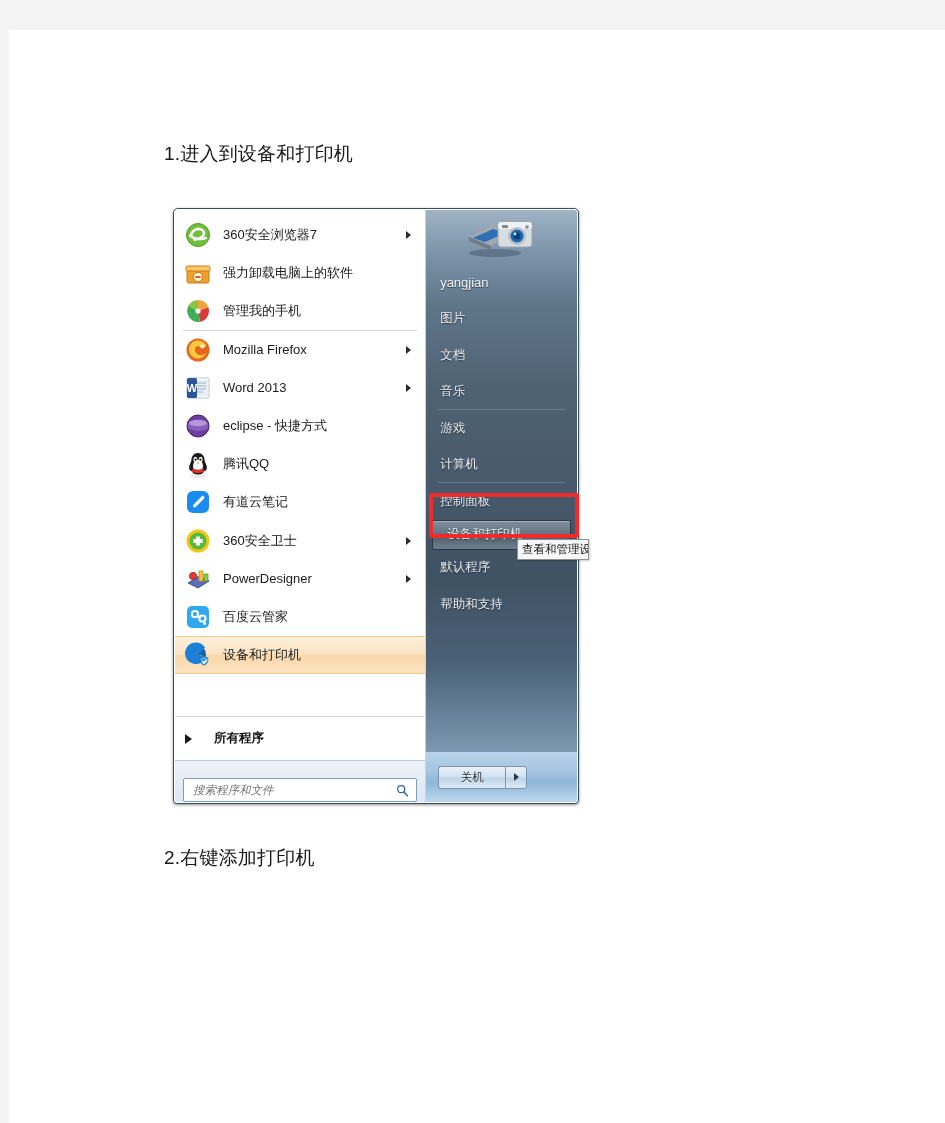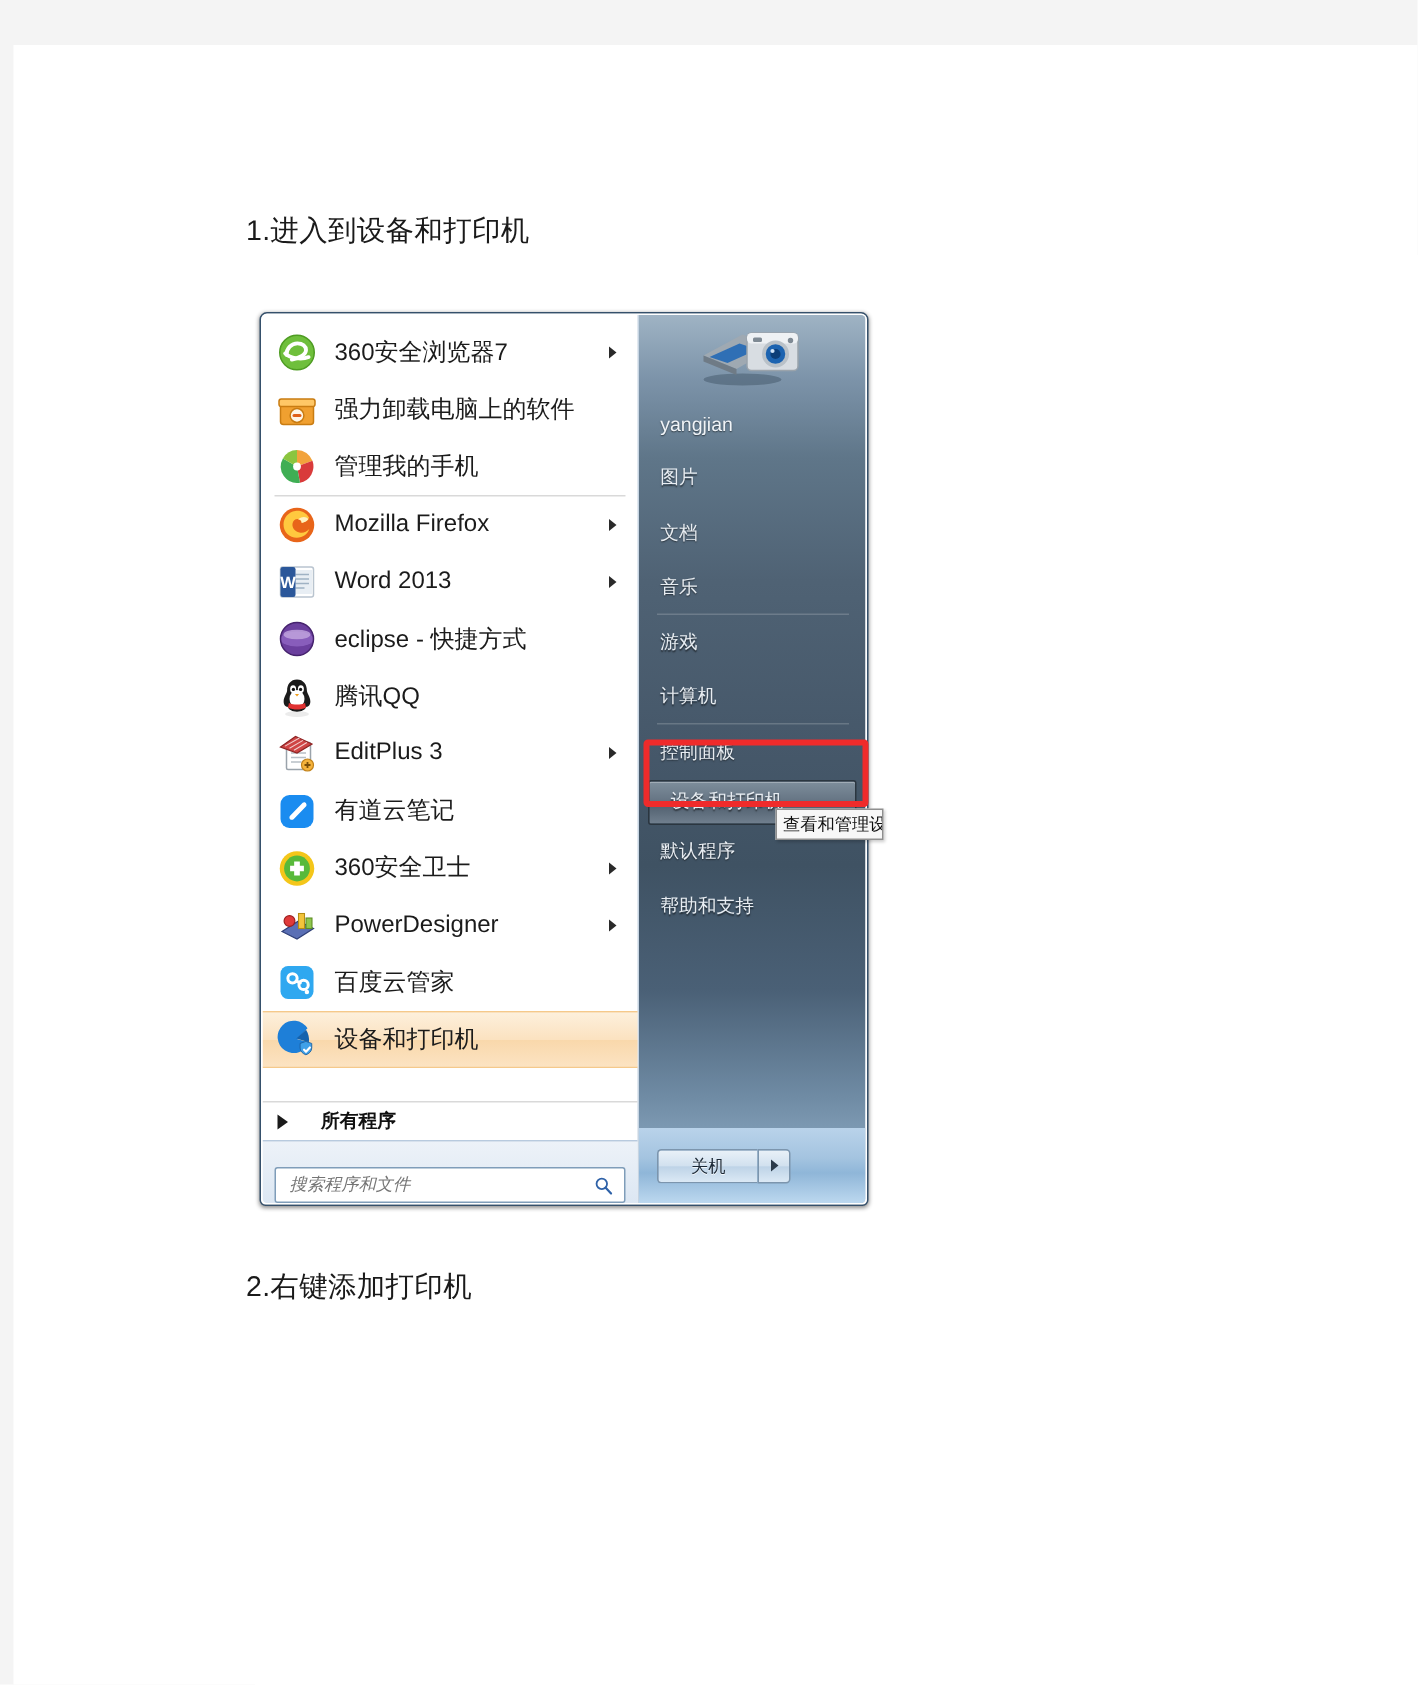--- a/index.html
+++ b/index.html
@@ -88,35 +88,35 @@
     border-top: 1px solid #f5c98b;
     border-bottom: 1px solid #f5c98b;
   }
   .ico {
     width: 28px; height: 28px;
     flex: 0 0 28px;
     position: relative;
     margin-right: 11px;
   }
   .prog-label {
-    font-size: 16px;
+    font-size: 13px;
     color: #1b1b1b;
     white-space: nowrap;
   }
   .arrow-r {
     position: absolute;
     right: 14px;
     width: 0; height: 0;
     border-left: 5px solid #2a2a2a;
     border-top: 4px solid transparent;
     border-bottom: 4px solid transparent;
   }
   .allprog {
     position: relative;
-    height: 26px;
+    height: 44px;
     display: flex;
     align-items: center;
     padding-left: 10px;
     border-top: 1px solid #d9d9d9;
     box-sizing: border-box;
   }
   .allprog .tri {
     width: 0; height: 0;
     border-left: 7px solid #1a1a1a;
     border-top: 5px solid transparent;
@@ -365,40 +365,20 @@
                   <path d="M14 3c4.2 0 6.6 3.3 6.6 7.3 0 1.8 2.3 4.4 2.3 7.3 0 2.2-1.3 3.6-2.6 3.6-.9 2-3.2 3.3-6.3 3.3s-5.4-1.3-6.3-3.3c-1.3 0-2.6-1.4-2.6-3.6 0-2.9 2.3-5.5 2.3-7.3C7.4 6.3 9.8 3 14 3Z" fill="#1b1b1b"></path>
                   <ellipse cx="14" cy="16" rx="5" ry="6" fill="#fff"></ellipse>
                   <ellipse cx="11.4" cy="9.4" rx="2" ry="2.6" fill="#fff"></ellipse>
                   <ellipse cx="16.6" cy="9.4" rx="2" ry="2.6" fill="#fff"></ellipse>
                   <circle cx="11.6" cy="9.6" r="1.1" fill="#111"></circle>
                   <circle cx="16.4" cy="9.6" r="1.1" fill="#111"></circle>
                   <path d="M12.6 12.6h2.8l-1.4 1.8z" fill="#f0a020"></path>
                   <path d="M8.6 18.6c3.4 1.5 7.4 1.5 10.8 0l.6 3.2c-4 1.6-8 1.6-12 0Z" fill="#e03232"></path>
                 </svg></span>
               <span class="prog-label">腾讯QQ</span>
-            </div>
-            <div class="prog-item">
-              <span class="ico"><svg viewBox="0 0 28 28" width="28" height="28">
-                  <rect x="7" y="7" width="16" height="18" rx="1" fill="#fff" stroke="#9aa3ab" stroke-width="1"></rect>
-                  <g stroke="#b7bfc6" stroke-width="1">
-                    <line x1="10" y1="14" x2="20" y2="14"></line>
-                    <line x1="10" y1="17" x2="20" y2="17"></line>
-                    <line x1="10" y1="20" x2="17" y2="20"></line>
-                  </g>
-                  <path d="M3 10 L13 3 L24 8 L14 14 Z" fill="#cf4545" stroke="#8f2424" stroke-width="0.8"></path>
-                  <g stroke="#f2d0d0" stroke-width="0.7">
-                    <line x1="6" y1="9.4" x2="15.6" y2="4"></line>
-                    <line x1="9" y1="10.8" x2="18" y2="5.6"></line>
-                    <line x1="12" y1="12.2" x2="20.6" y2="7"></line>
-                  </g>
-                  <circle cx="21" cy="22" r="4" fill="#f5b33c" stroke="#c2821a" stroke-width="0.8"></circle>
-                  <path d="M21 20v4M19 22h4" stroke="#7a4e08" stroke-width="1.2"></path>
-                </svg></span>
-              <span class="prog-label">EditPlus 3</span>
-              <span class="arrow-r"></span>
             </div>
             <div class="prog-item">
               <span class="ico"><svg viewBox="0 0 28 28" width="28" height="28">
                   <rect x="3" y="3" width="22" height="22" rx="6" fill="#1a8cf0"></rect>
                   <path d="M17.8 8.2 9.4 16.8c-.6.6-.6 1.7 0 2.3.6.6 1.7.6 2.3 0l8.4-8.6c.6-.7.2-2-.9-2.6-.4-.2-.9-.1-1.4.3Z" fill="#fff"></path>
                 </svg></span>
               <span class="prog-label">有道云笔记</span>
             </div>
             <div class="prog-item">
               <span class="ico"><svg viewBox="0 0 28 28" width="28" height="28">

